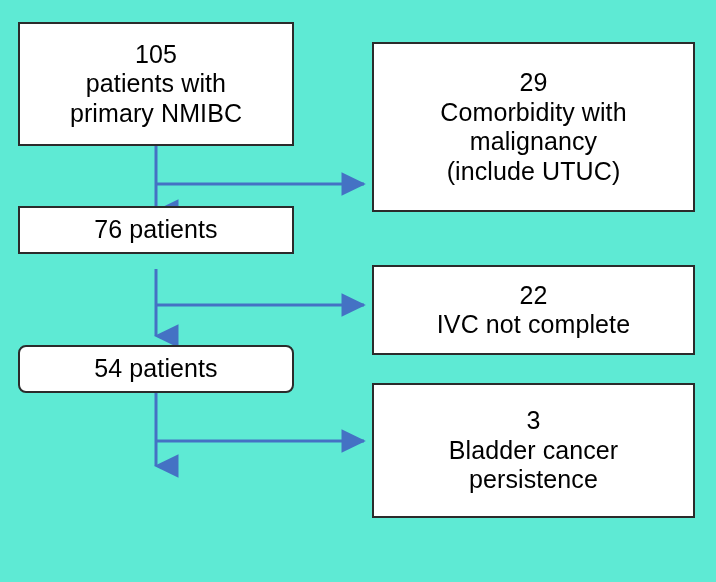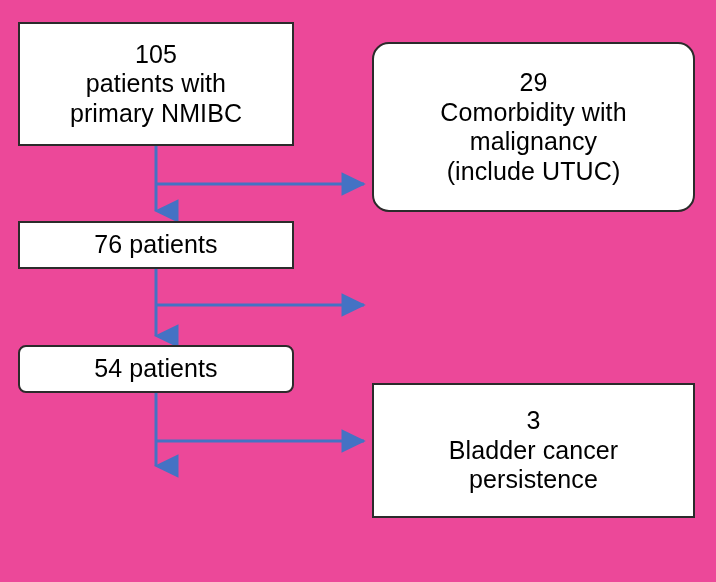--- a/index.html
+++ b/index.html
@@ -4,21 +4,21 @@
 <style>
   html, body {
     margin: 0;
     padding: 0;
     background: #ffffff;
   }
   #flow-root {
     position: relative;
     width: 716px;
     height: 582px;
-    background: #ec4899;
+    background: #5eead4;
     font-family: "Liberation Sans", sans-serif;
     overflow: hidden;
   }
   .node-box {
     position: absolute;
     box-sizing: border-box;
     border: 2px solid #2b2b2b;
     background: #ffffff;
     display: flex;
     align-items: center;
@@ -74,27 +74,29 @@
     </g>
     <g>
       <line x1="156" y1="441" x2="364" y2="441" stroke="#4472c4" stroke-width="3" marker-end="url(#arrowhead-right)"></line>
     </g>
   </svg>
 
   <div class="node-box" style="left:18px; top:22px; width:276px; height:124px;">105
 patients with
 primary NMIBC</div>
 
-  <div class="node-box" style="left:372px; top:42px; width:323px; height:170px;border-radius:17px;">29
+  <div class="node-box" style="left:372px; top:42px; width:323px; height:170px;">29
 Comorbidity with
 malignancy
 (include UTUC)</div>
 
-  <div class="node-box" style="left:18px; top:221px; width:276px; height:48px;">76 patients</div>
+  <div class="node-box" style="left:18px; top:206px; width:276px; height:48px;">76 patients</div>
 
+  <div class="node-box" style="left:372px; top:265px; width:323px; height:90px;">22
+IVC not complete</div>
 
   <div class="node-box" style="left:18px; top:345px; width:276px; height:48px;border-radius:8px;">54 patients</div>
 
   <div class="node-box" style="left:372px; top:383px; width:323px; height:135px;">3
 Bladder cancer
 persistence</div>
 
 
 </div>
 

